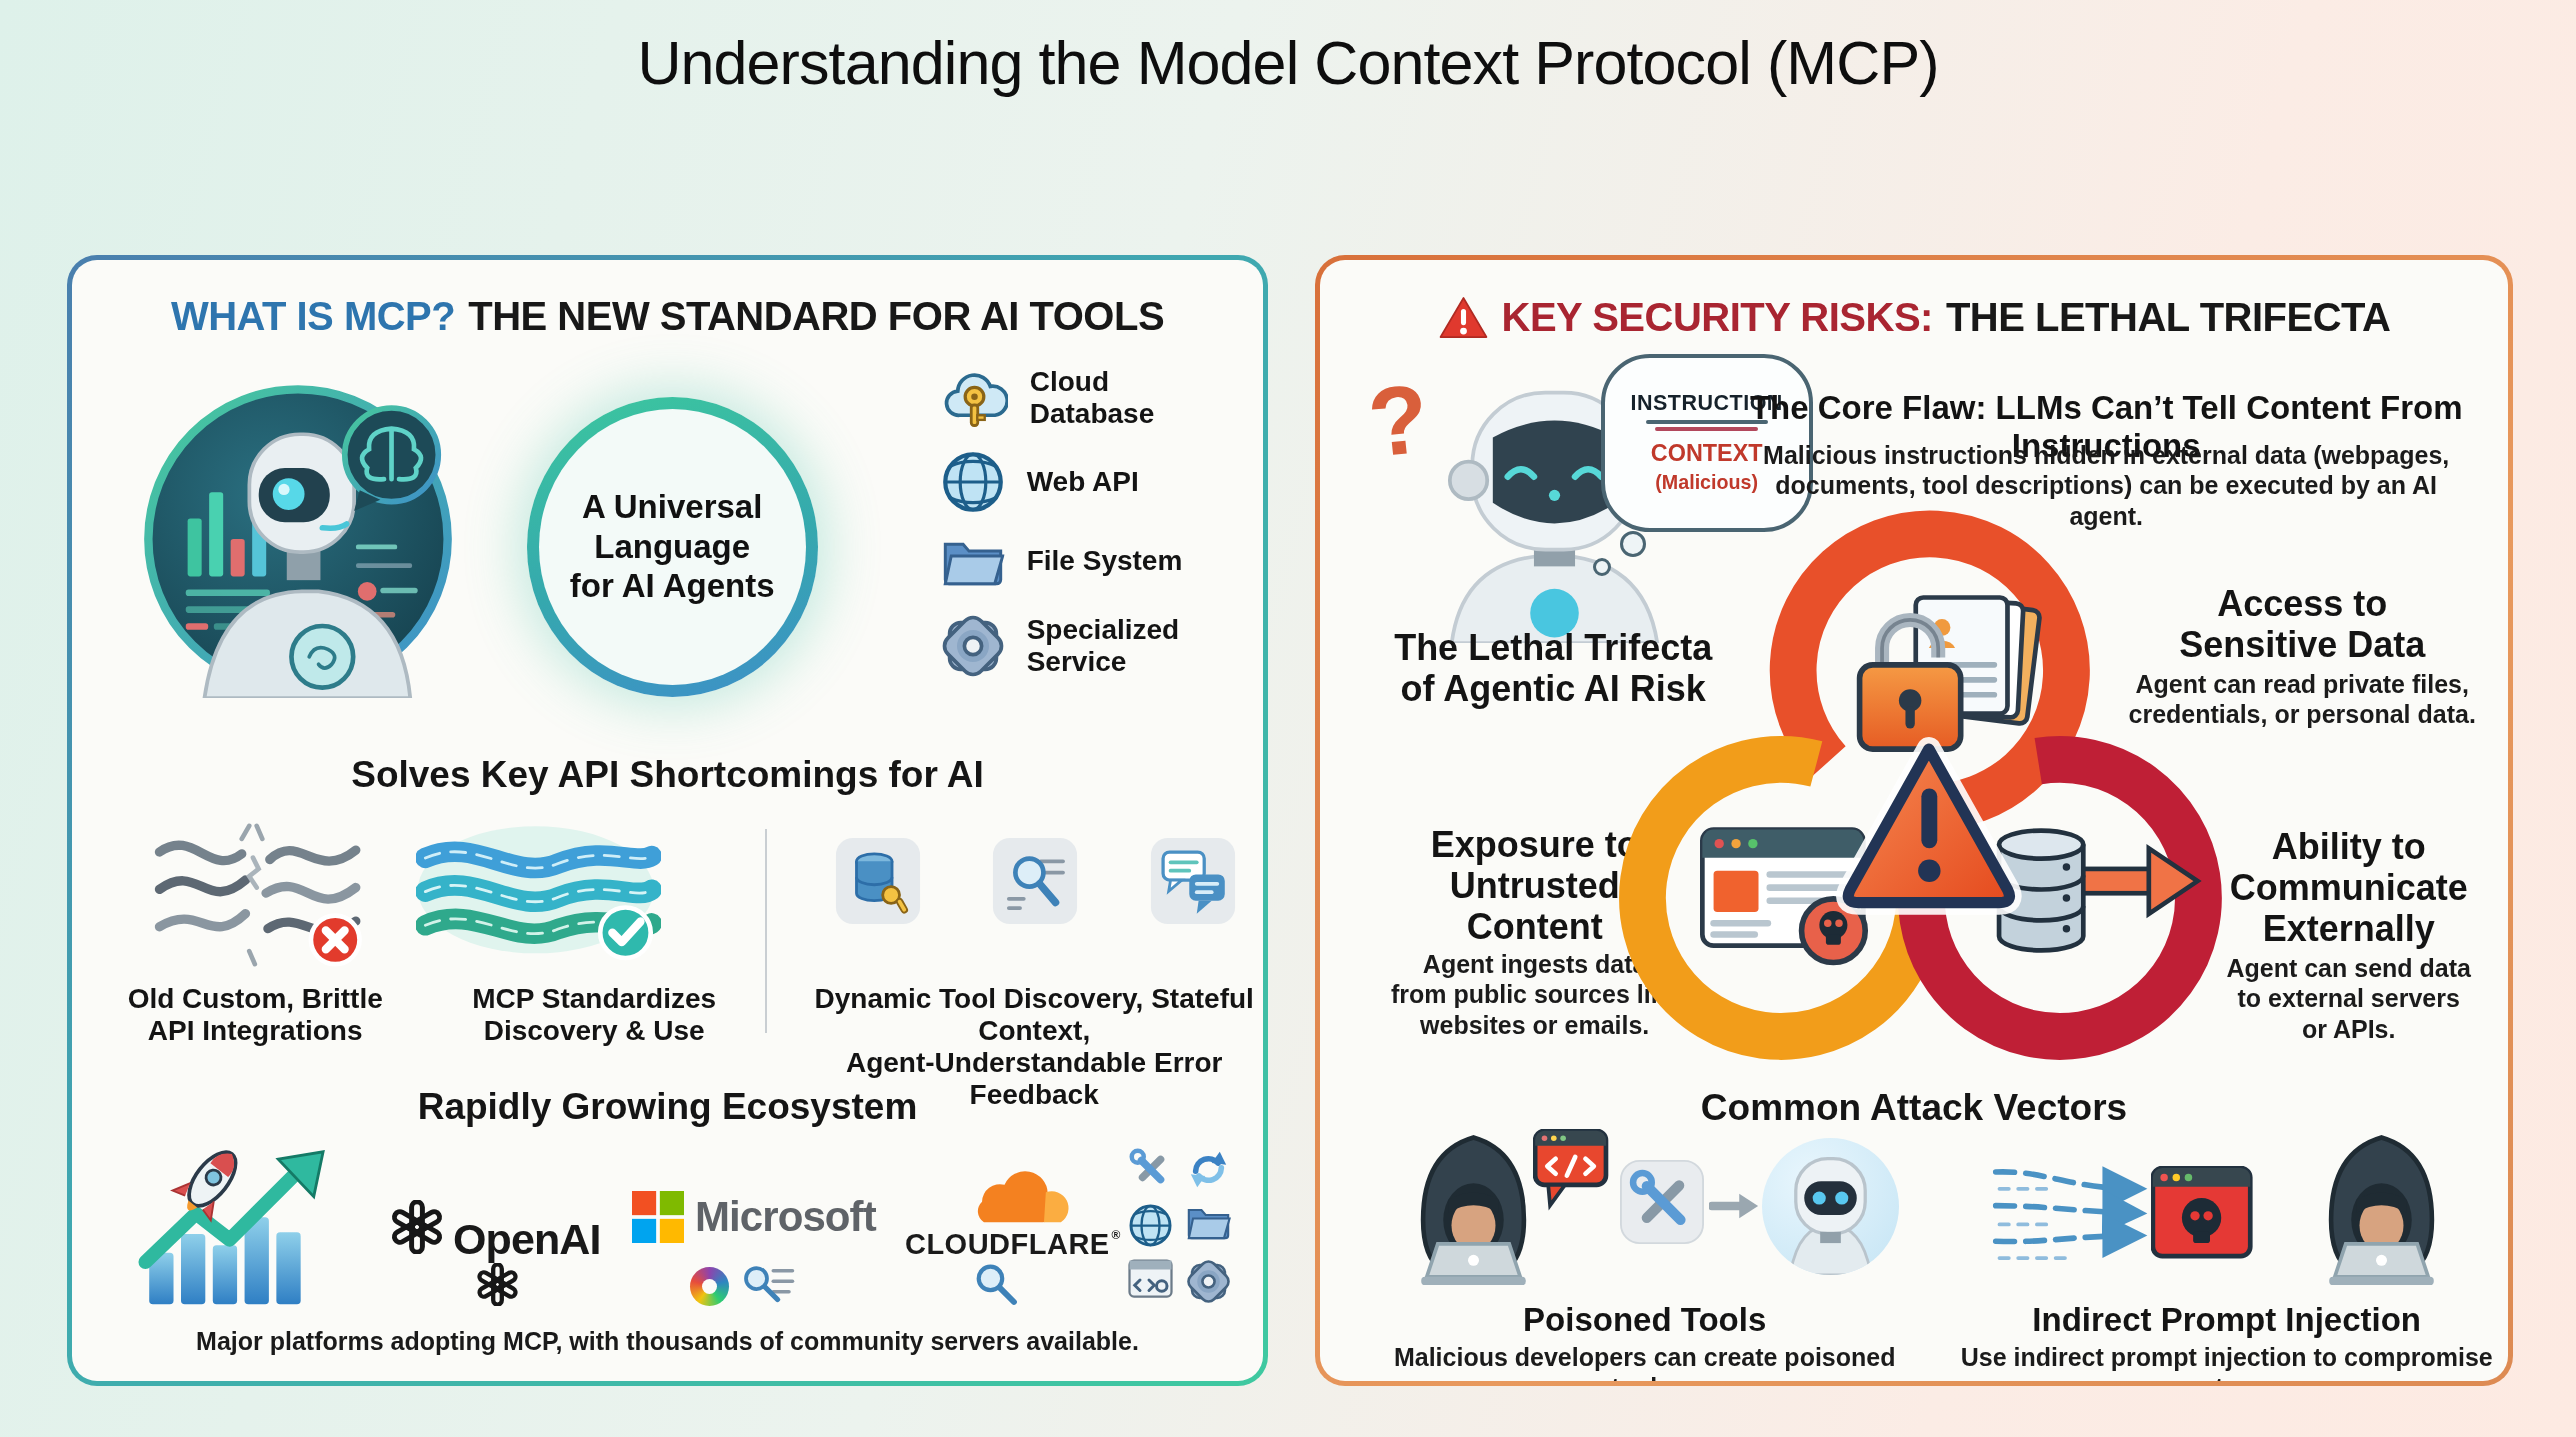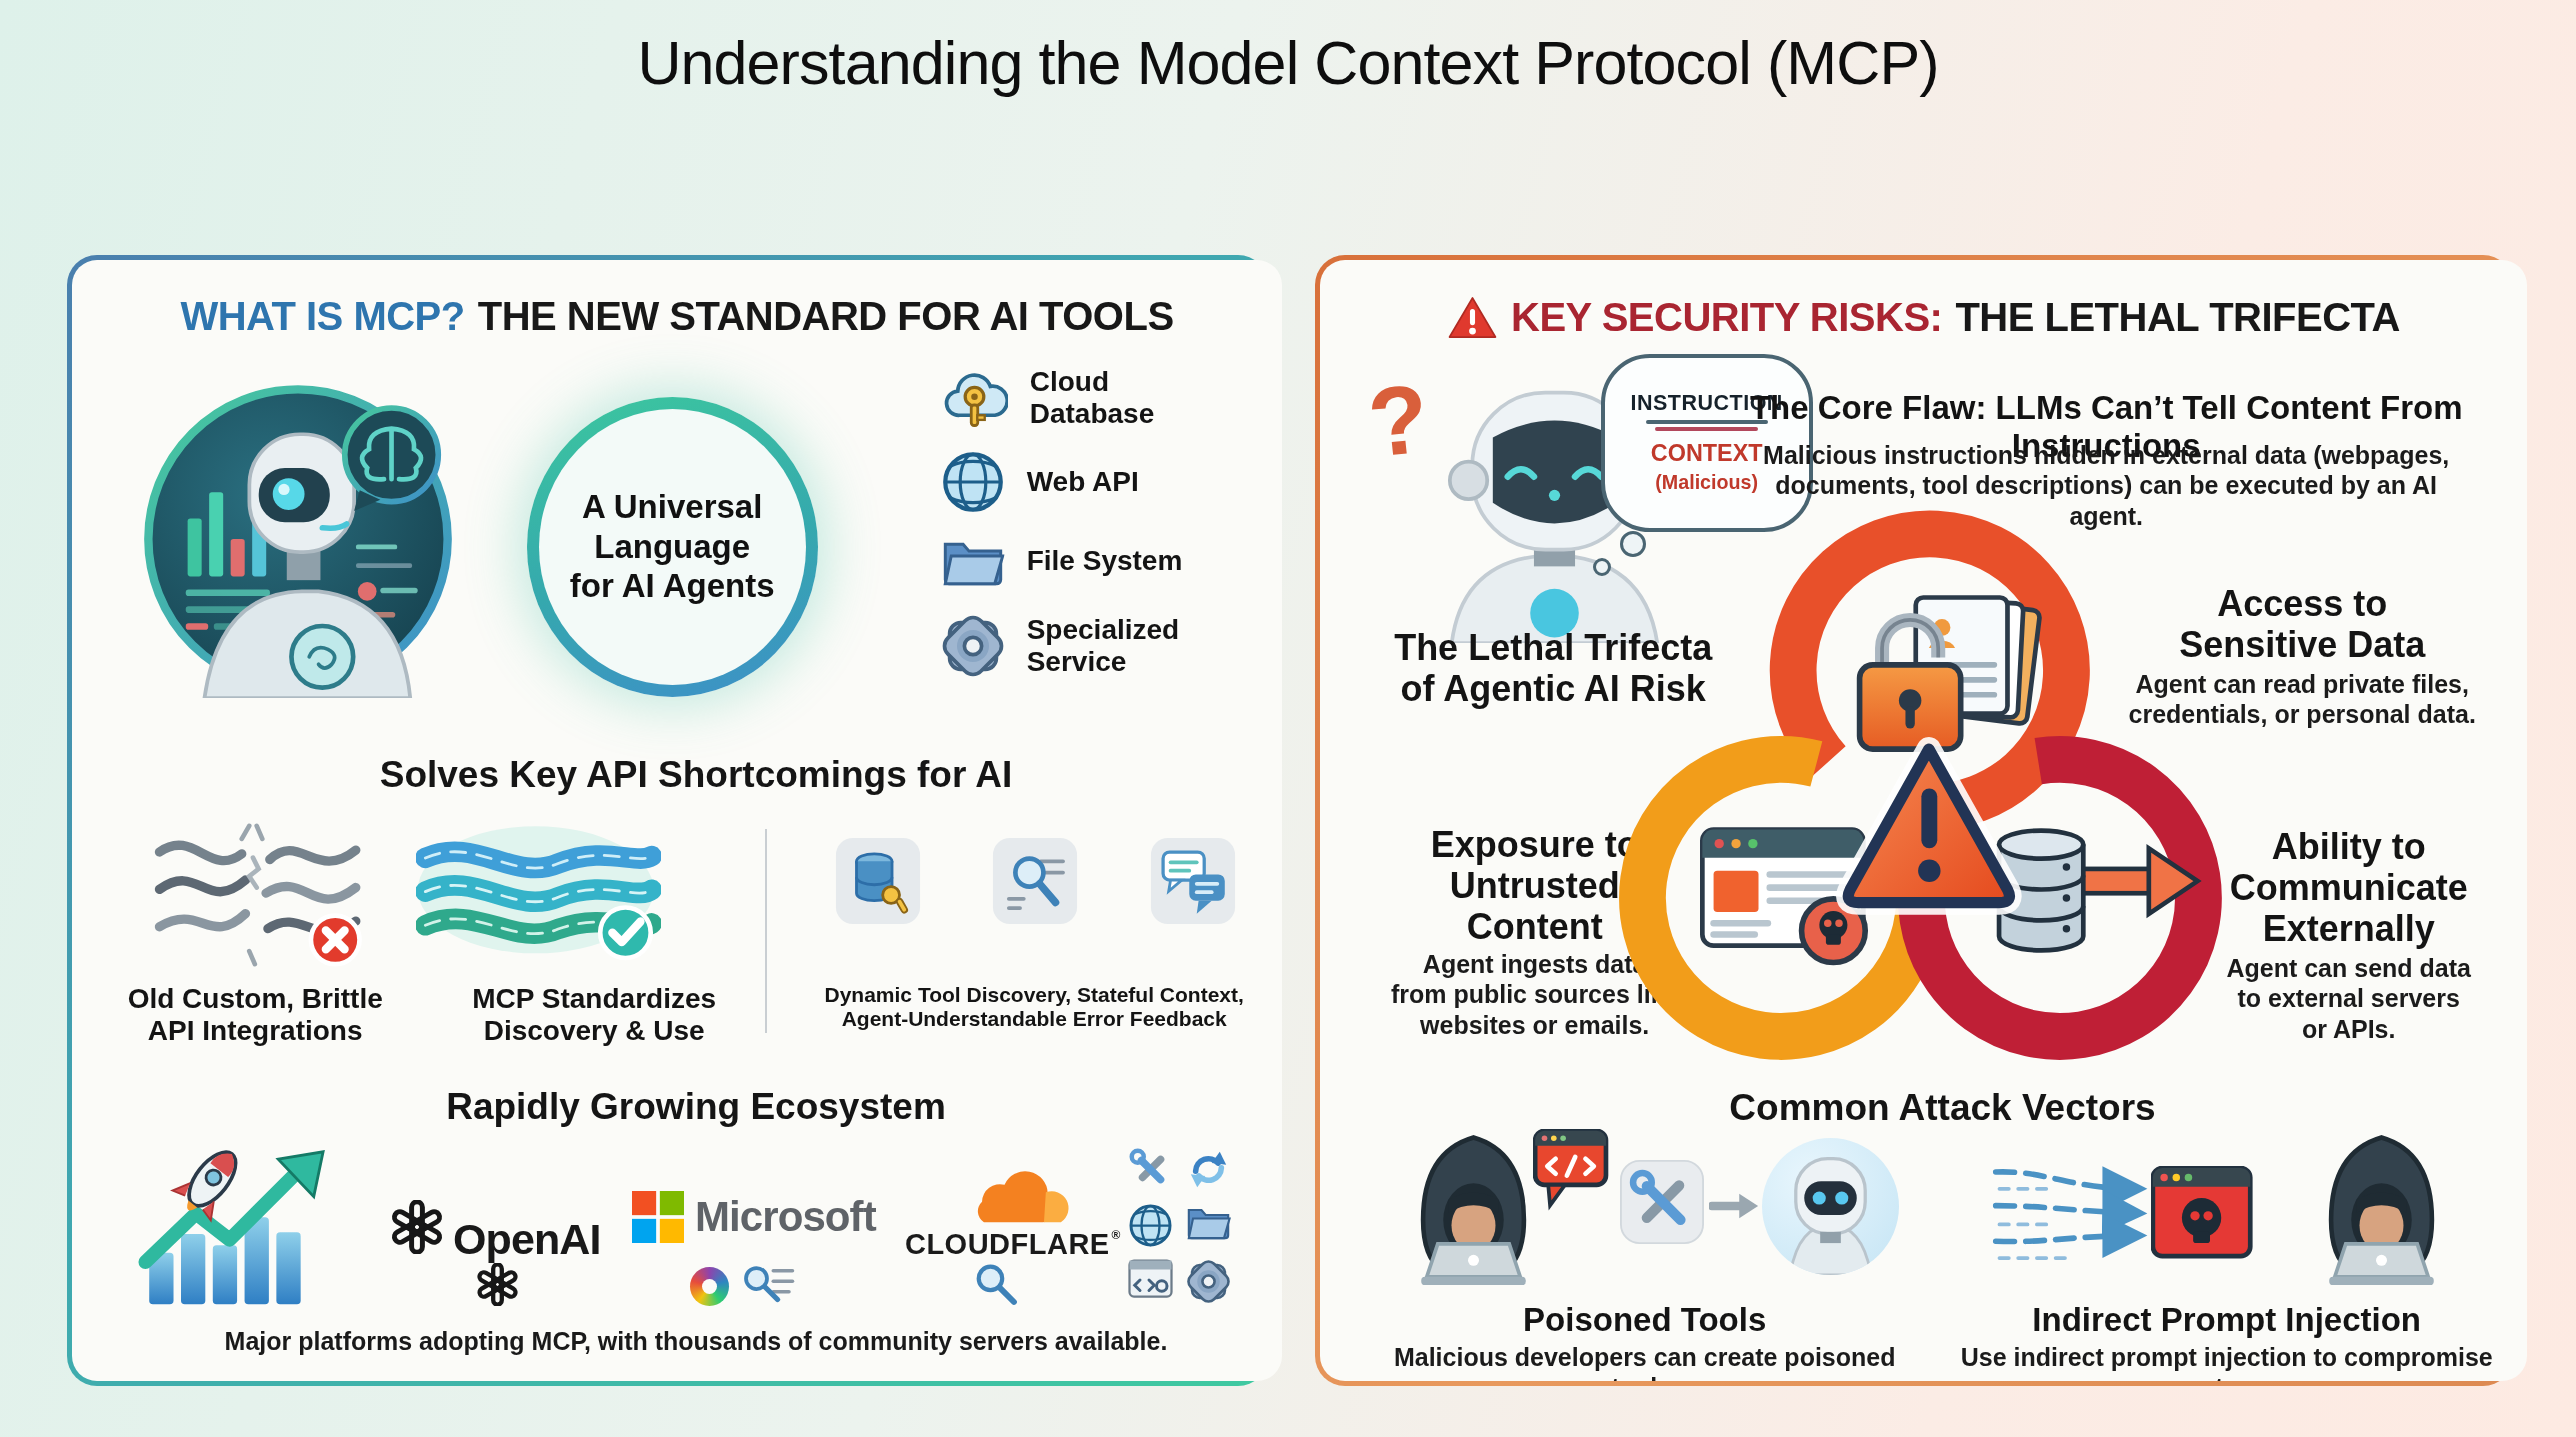--- a/index.html
+++ b/index.html
@@ -14,21 +14,21 @@
   .ctr{text-align:center;}
   .main-title{
     top:28px;left:0;width:100%;text-align:center;
     font-size:61px;font-weight:400;letter-spacing:-0.9px;color:#0e0e0e;
   }
   .panel-frame{
     top:255px;height:1131px;border-radius:30px;padding:4.7px;box-sizing:border-box;
   }
   .panel-frame.left{left:67px;width:1201px;background:linear-gradient(140deg,#4a7fae 0%,#3fa7b0 45%,#3fc9a0 100%);}
   .panel-frame.right{left:1315px;width:1198px;background:linear-gradient(140deg,#d8703a 0%,#e8995d 60%,#dd8a52 100%);}
-  .panel-inner{position:relative;width:100%;height:100%;background:#fbfbf8;border-radius:25px;overflow:hidden;padding-left:19px;}
+  .panel-inner{position:relative;width:100%;height:100%;background:#fbfbf8;border-radius:25px;overflow:hidden;}
   .panel-head{
     top:34px;left:0;width:100%;display:flex;justify-content:center;align-items:center;gap:13px;
     font-size:40px;font-weight:800;letter-spacing:-0.5px;
   }
   .hl-blue{color:#2e75ae;}
   .hl-red{color:#a92531;}
   .hl-dark{color:#181818;}
   .h-section{font-size:37px;font-weight:800;width:100%;text-align:center;color:#151515;}
   .lbl{font-size:28px;font-weight:800;line-height:1.15;color:#141414;}
   .body-txt{font-size:25px;font-weight:600;line-height:1.22;color:#1b1b1b;}
@@ -274,21 +274,21 @@
           <line x1="22" y1="36" x2="42" y2="36"></line>
       </g>
       <polygon points="22,46 34,46 20,58" fill="#ffffff" stroke="#4a90c4" stroke-width="3"></polygon>
       <rect x="42" y="40" width="38" height="28" rx="7" fill="#4a90c4"></rect>
       <polygon points="52,68 66,68 50,82" fill="#4a90c4"></polygon>
       <g stroke="#d8edf8" stroke-width="4" stroke-linecap="round">
         <line x1="50" y1="50" x2="72" y2="50"></line>
           <line x1="50" y1="59" x2="66" y2="59"></line>
       </g>
     </svg>
-    <div class="abs lbl pre ctr" style="left:719px;top:723px;width:487px;font-size:21px">Dynamic Tool Discovery, Stateful Context,
+    <div class="abs lbl pre ctr" style="left:719px;top:723px;width:487px;font-size:28px">Dynamic Tool Discovery, Stateful Context,
 Agent-Understandable Error Feedback</div>
 
     <div class="abs h-section" style="top:826px">Rapidly Growing Ecosystem</div>
 
     <svg class="abs" style="left:66px;top:871px" width="201" height="178" viewBox="0 0 215 190">
       <g>
         <rect x="12" y="130" width="26" height="55" rx="4" fill="url(#barsGrad)"></rect>
         <rect x="46" y="110" width="26" height="75" rx="4" fill="url(#barsGrad)"></rect>
         <rect x="80" y="122" width="26" height="63" rx="4" fill="url(#barsGrad)"></rect>
         <rect x="114" y="92" width="26" height="93" rx="4" fill="url(#barsGrad)"></rect>

